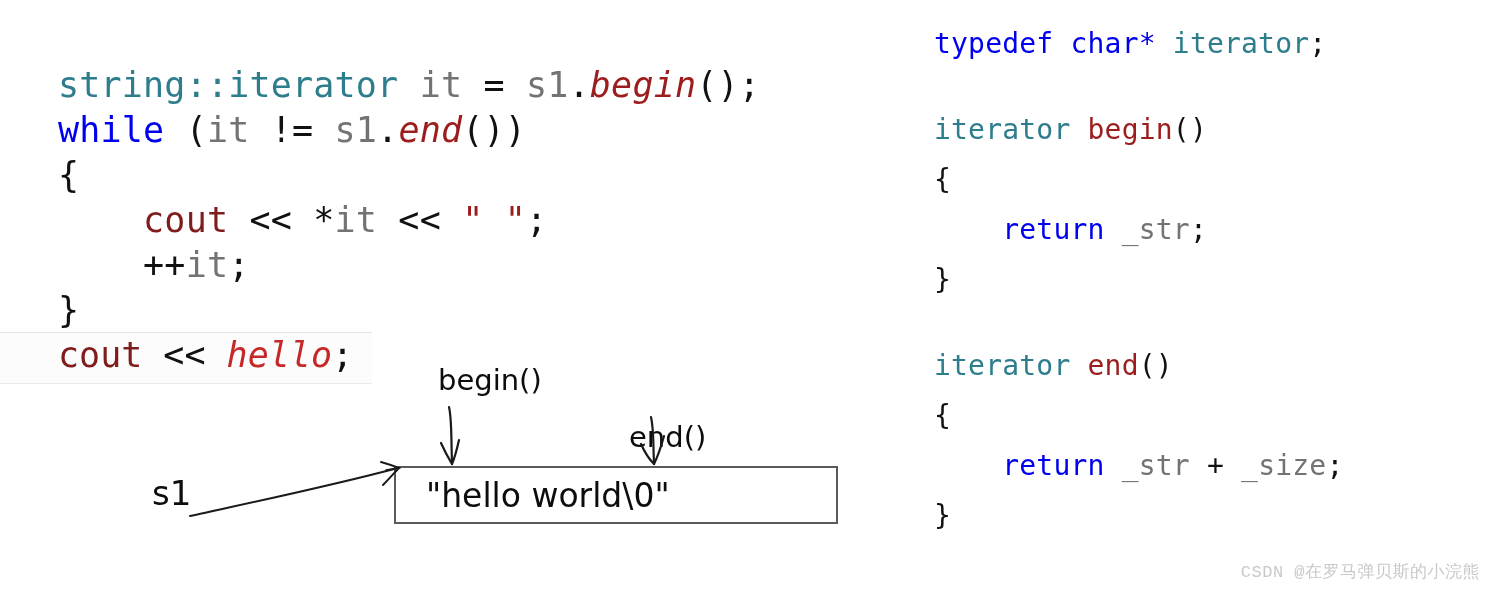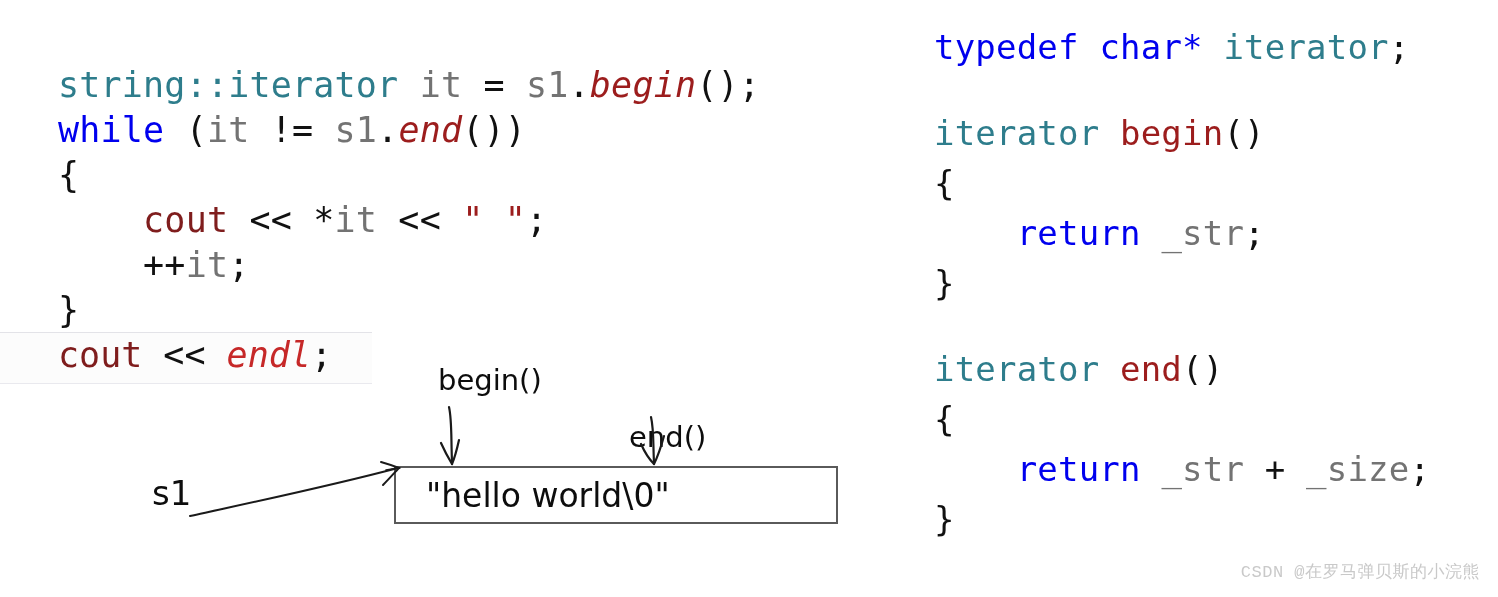--- a/index.html
+++ b/index.html
@@ -67,21 +67,21 @@
     font-family: "DejaVu Sans Mono", monospace;
     font-size: 35px;
     white-space: pre;
     line-height: 1.0;
   }
 
   
   #right-code {
     left: 934px;
     top: 30px;
-    font-size: 34px;
+    font-size: 28px;
     letter-spacing: 0.2px;
   }
   #right-code .code-line { height: 50px; }
   #right-code .code-line.blank { height: 36px; }
 
   
   #diagram {
     position: absolute;
     left: 0;
     top: 0;
@@ -132,21 +132,21 @@
     white-space: nowrap;
     letter-spacing: 0.5px;
   }
 </style>
 </head>
 <body>
 
 <div id="left-code" class="code-block"><span class="code-line"><span class="tok-type">string::iterator</span><span class="tok-punc"> </span><span class="tok-var">it</span><span class="tok-punc"> = </span><span class="tok-var">s1</span><span class="tok-punc">.</span><span class="tok-fn">begin</span><span class="tok-punc">();</span></span><span class="code-line"><span class="tok-key">while</span><span class="tok-punc"> (</span><span class="tok-var">it</span><span class="tok-punc"> != </span><span class="tok-var">s1</span><span class="tok-punc">.</span><span class="tok-fn">end</span><span class="tok-punc">())</span></span><span class="code-line"><span class="tok-punc">{</span></span><span class="code-line"><span class="tok-punc">    </span><span class="tok-stream">cout</span><span class="tok-punc"> &lt;&lt; *</span><span class="tok-var">it</span><span class="tok-punc"> &lt;&lt; </span><span class="tok-str">" "</span><span class="tok-punc">;</span></span><span class="code-line"><span class="tok-punc">    ++</span><span class="tok-var">it</span><span class="tok-punc">;</span></span><span class="code-line"><span class="tok-punc">}</span></span></div>
 
 <div id="cout-endl-highlight"></div>
-<div id="cout-endl-line"><span class="code-line"><span class="tok-stream">cout</span><span class="tok-punc"> &lt;&lt; </span><span class="tok-endl">endl</span><span class="tok-punc">;</span></span></div>
+<div id="cout-endl-line"><span class="code-line"><span class="tok-stream">cout</span><span class="tok-punc"> &lt;&lt; </span><span class="tok-endl">hello</span><span class="tok-punc">;</span></span></div>
 
 <div id="right-code" class="code-block"><span class="code-line"><span class="tok-key">typedef</span><span class="tok-punc"> </span><span class="tok-key">char*</span><span class="tok-punc"> </span><span class="tok-type">iterator</span><span class="tok-punc">;</span></span><span class="code-line blank">&nbsp;</span><span class="code-line"><span class="tok-type">iterator</span><span class="tok-punc"> </span><span class="tok-fn-up">begin</span><span class="tok-punc">()</span></span><span class="code-line"><span class="tok-punc">{</span></span><span class="code-line"><span class="tok-punc">    </span><span class="tok-key">return</span><span class="tok-punc"> </span><span class="tok-var">_str</span><span class="tok-punc">;</span></span><span class="code-line"><span class="tok-punc">}</span></span><span class="code-line blank">&nbsp;</span><span class="code-line"><span class="tok-type">iterator</span><span class="tok-punc"> </span><span class="tok-fn-up">end</span><span class="tok-punc">()</span></span><span class="code-line"><span class="tok-punc">{</span></span><span class="code-line"><span class="tok-punc">    </span><span class="tok-key">return</span><span class="tok-punc"> </span><span class="tok-var">_str</span><span class="tok-punc"> + </span><span class="tok-var">_size</span><span class="tok-punc">;</span></span><span class="code-line"><span class="tok-punc">}</span></span></div>
 
 <div id="diagram-layer">
 
   <span class="diagram-label" id="label-begin">begin()</span>
 
   <span class="diagram-label" id="label-end">end()</span>
 
   <span class="diagram-label" id="label-s1">s1</span>

